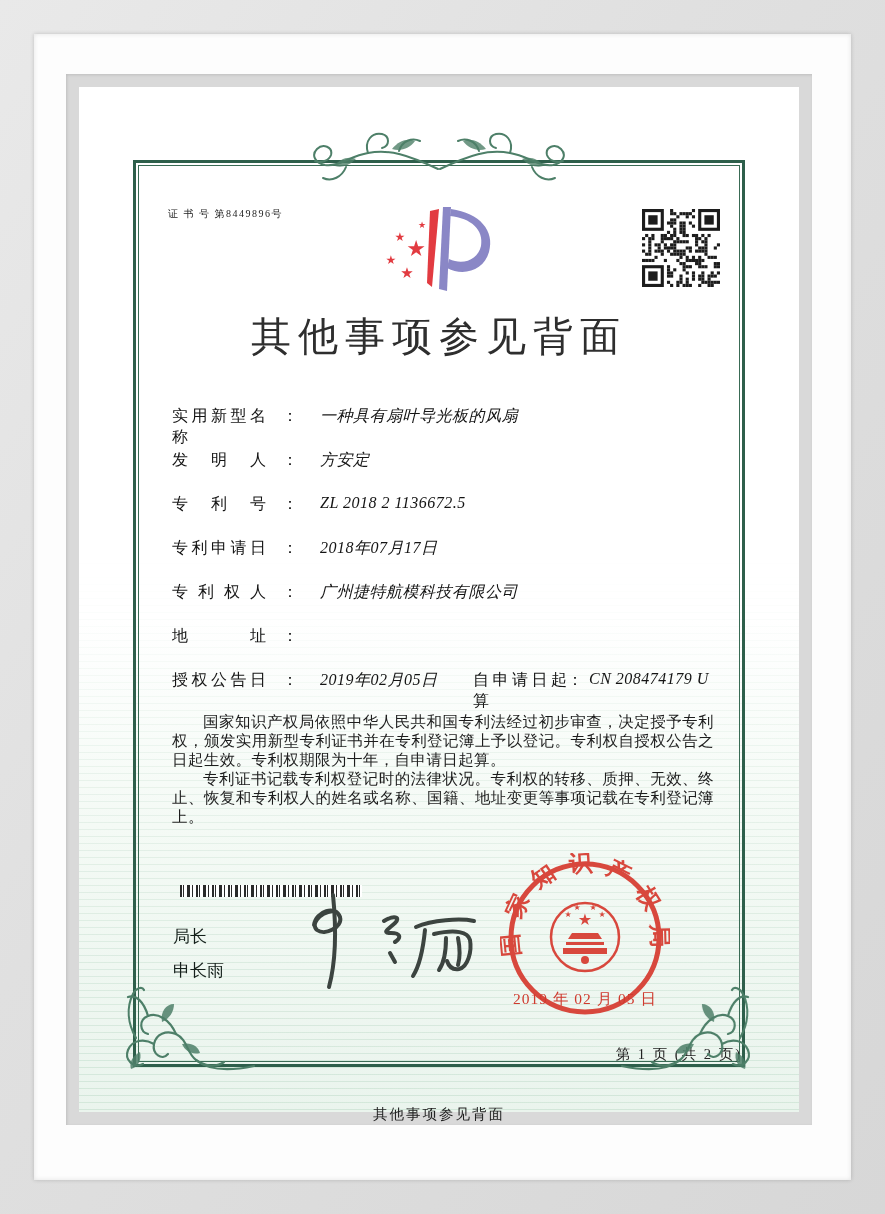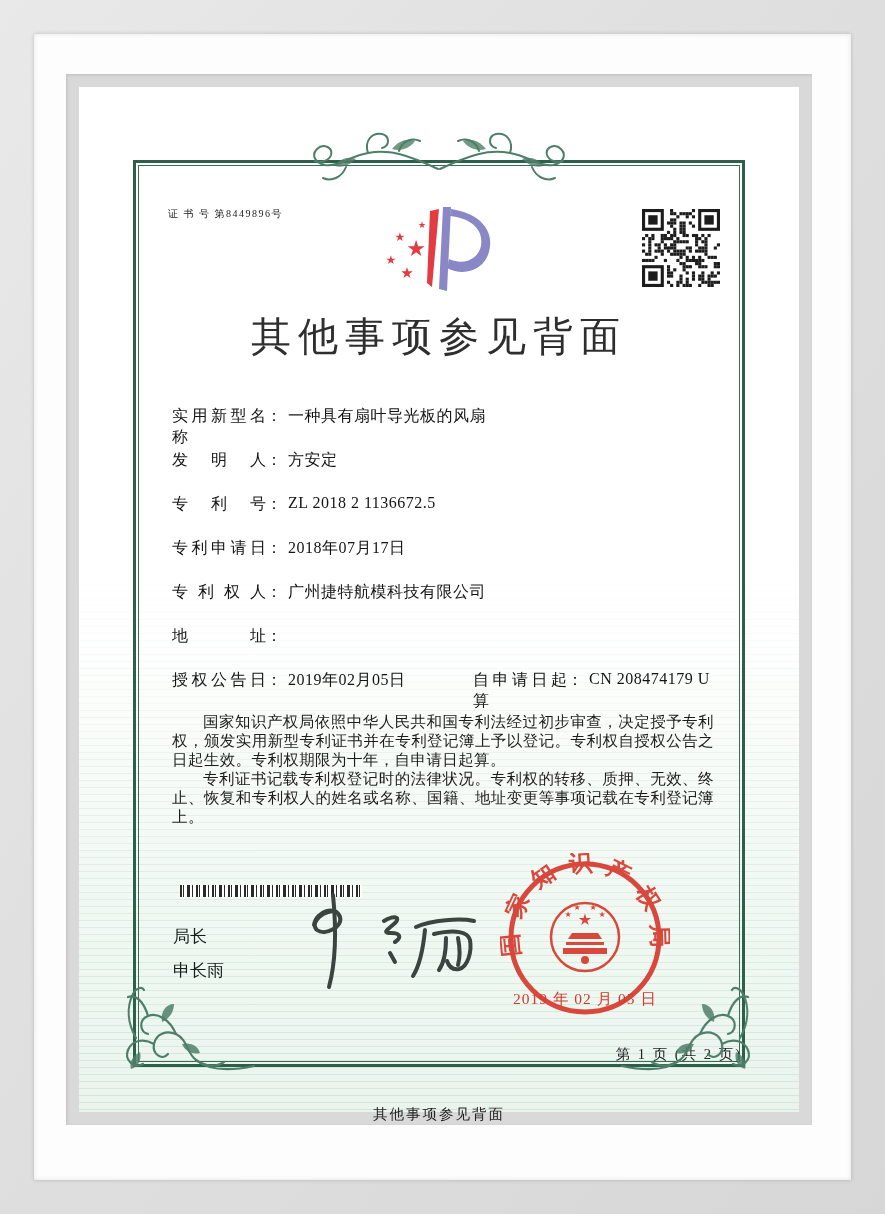--- a/index.html
+++ b/index.html
@@ -24,24 +24,24 @@
   .border-box{position:absolute;left:54px;top:73px;width:612px;height:907px;
     border:3px solid #2e5f4b;box-sizing:border-box;z-index:2;}
   .border-inner{position:absolute;inset:2px;border:1px solid #3a6b55;}
   
   .certno{position:absolute;left:32px;top:44px;font-size:10px;letter-spacing:1.5px;color:#222;text-align:right;}
   .logo{position:absolute;left:50%;top:34px;transform:translateX(-50%);}
   .qr{position:absolute;right:22px;top:46px;width:78px;height:78px;}
   .title{position:absolute;left:0;right:0;top:146px;text-align:center;
     font-size:40px;letter-spacing:7px;font-weight:500;color:#2e2e2e;}
   .fields{position:absolute;left:36px;right:26px;top:243px;}
-  .frow{display:flex;height:44px;align-items:flex-start;font-size:16px;color:#141414;position:relative;}
+  .frow{display:flex;height:44px;align-items:flex-start;font-size:16px;color:#141414;position:relative;gap:16px;}
   .f-label{display:inline-block;width:94px;text-align:justify;text-align-last:justify;}
   .f-colon{margin-right:6px;}
-  .f-value{letter-spacing:.5px;white-space:nowrap;}
+  .f-value{letter-spacing:.5px;white-space:nowrap;font-style:italic;}
   .grant-pair2{position:absolute;left:301px;top:0;display:flex;}
   .paras{position:absolute;left:36px;right:28px;top:549px;font-size:15.5px;
     line-height:19px;color:#1d1d1d;text-align:justify;letter-spacing:.4px;}
   .paras p{margin:0;text-indent:2em;}
   .barcode{position:absolute;left:44px;top:722px;width:182px;height:12px;
     background:repeating-linear-gradient(90deg,
       #2a2a2a 0 2px,#fff 2px 3px,#2a2a2a 3px 4px,#fff 4px 7px,
       #2a2a2a 7px 10px,#fff 10px 12px,#2a2a2a 12px 13px,#fff 13px 16px);}
   .signer{position:absolute;left:37px;top:757px;font-size:17px;color:#15201b;line-height:34px;}
   .sig{position:absolute;left:150px;top:722px;z-index:3;}

